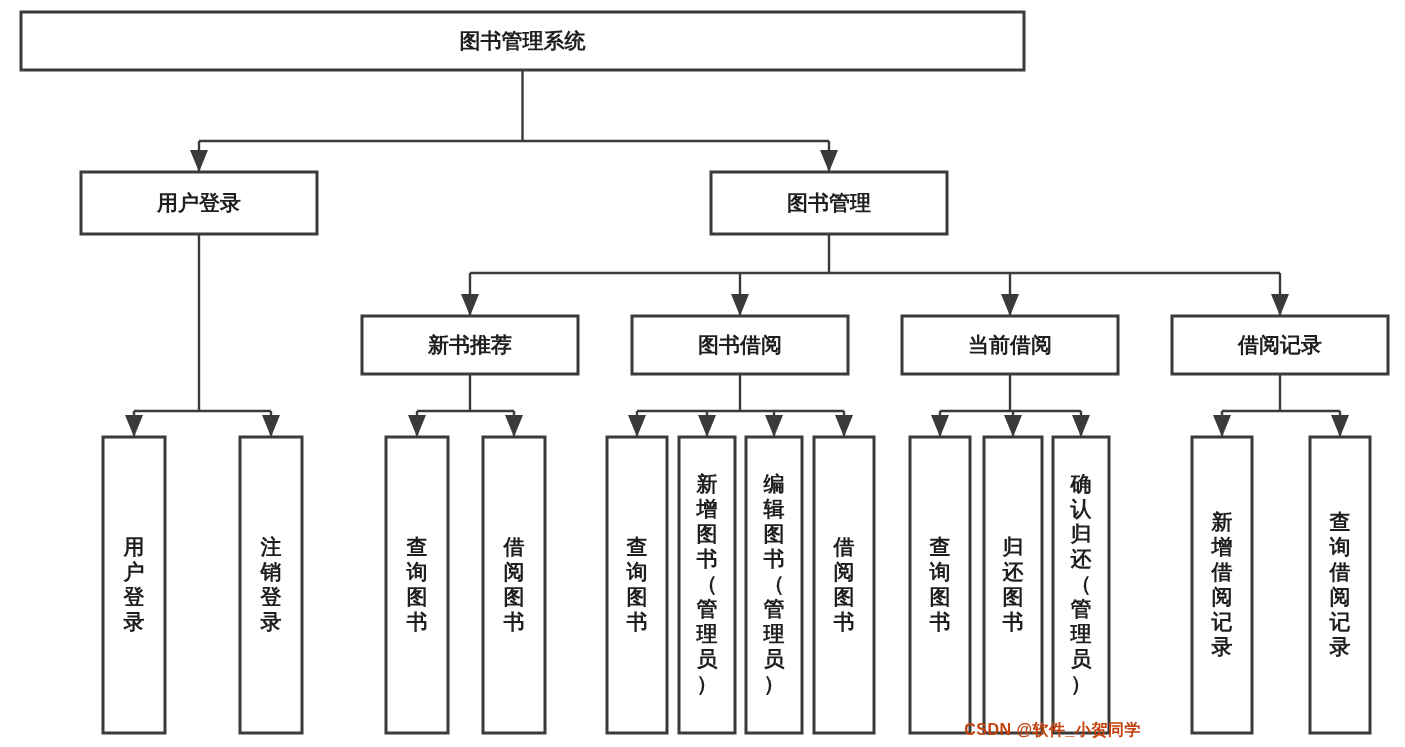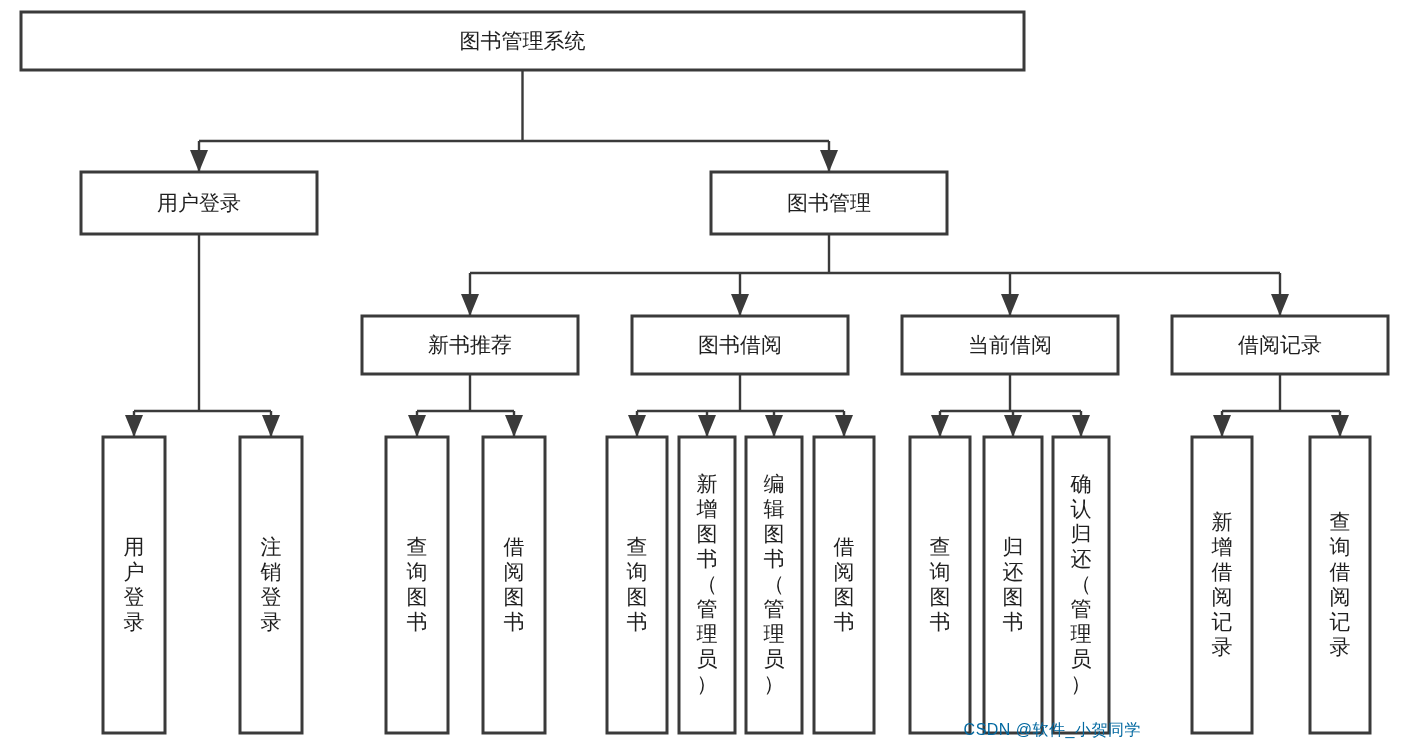--- a/index.html
+++ b/index.html
@@ -11,20 +11,21 @@
     width: 1405px;
     height: 747px;
     font-family: "Liberation Sans", "DejaVu Sans", sans-serif;
     overflow: hidden;
     position: relative;
   }
   #diagram-root {
     position: relative;
     width: 1149px;
     height: 747px;
+    font-weight: bold;
   }
   svg.diagram {
     display: block;
     width: 1405px;
     height: 747px;
   }
   .node-box {
     fill: #ffffff;
     stroke: #3a3a3a;
     stroke-width: 3;
@@ -52,21 +53,21 @@
     fill: #1f1f1f;
     text-anchor: middle;
     dominant-baseline: middle;
   }
   .watermark {
     position: absolute;
     right: 8px;
     bottom: 6px;
     font-family: "Liberation Sans", "DejaVu Sans", sans-serif;
     font-size: 16px;
-    color: #0369a1;
+    color: #c2410c;
     letter-spacing: 0.5px;
     white-space: nowrap;
     user-select: none;
   }
 </style>
 </head>
 <body>
 
 <div id="diagram-root">
   <svg class="diagram" viewBox="0 0 1405 747" xmlns="http://www.w3.org/2000/svg">

